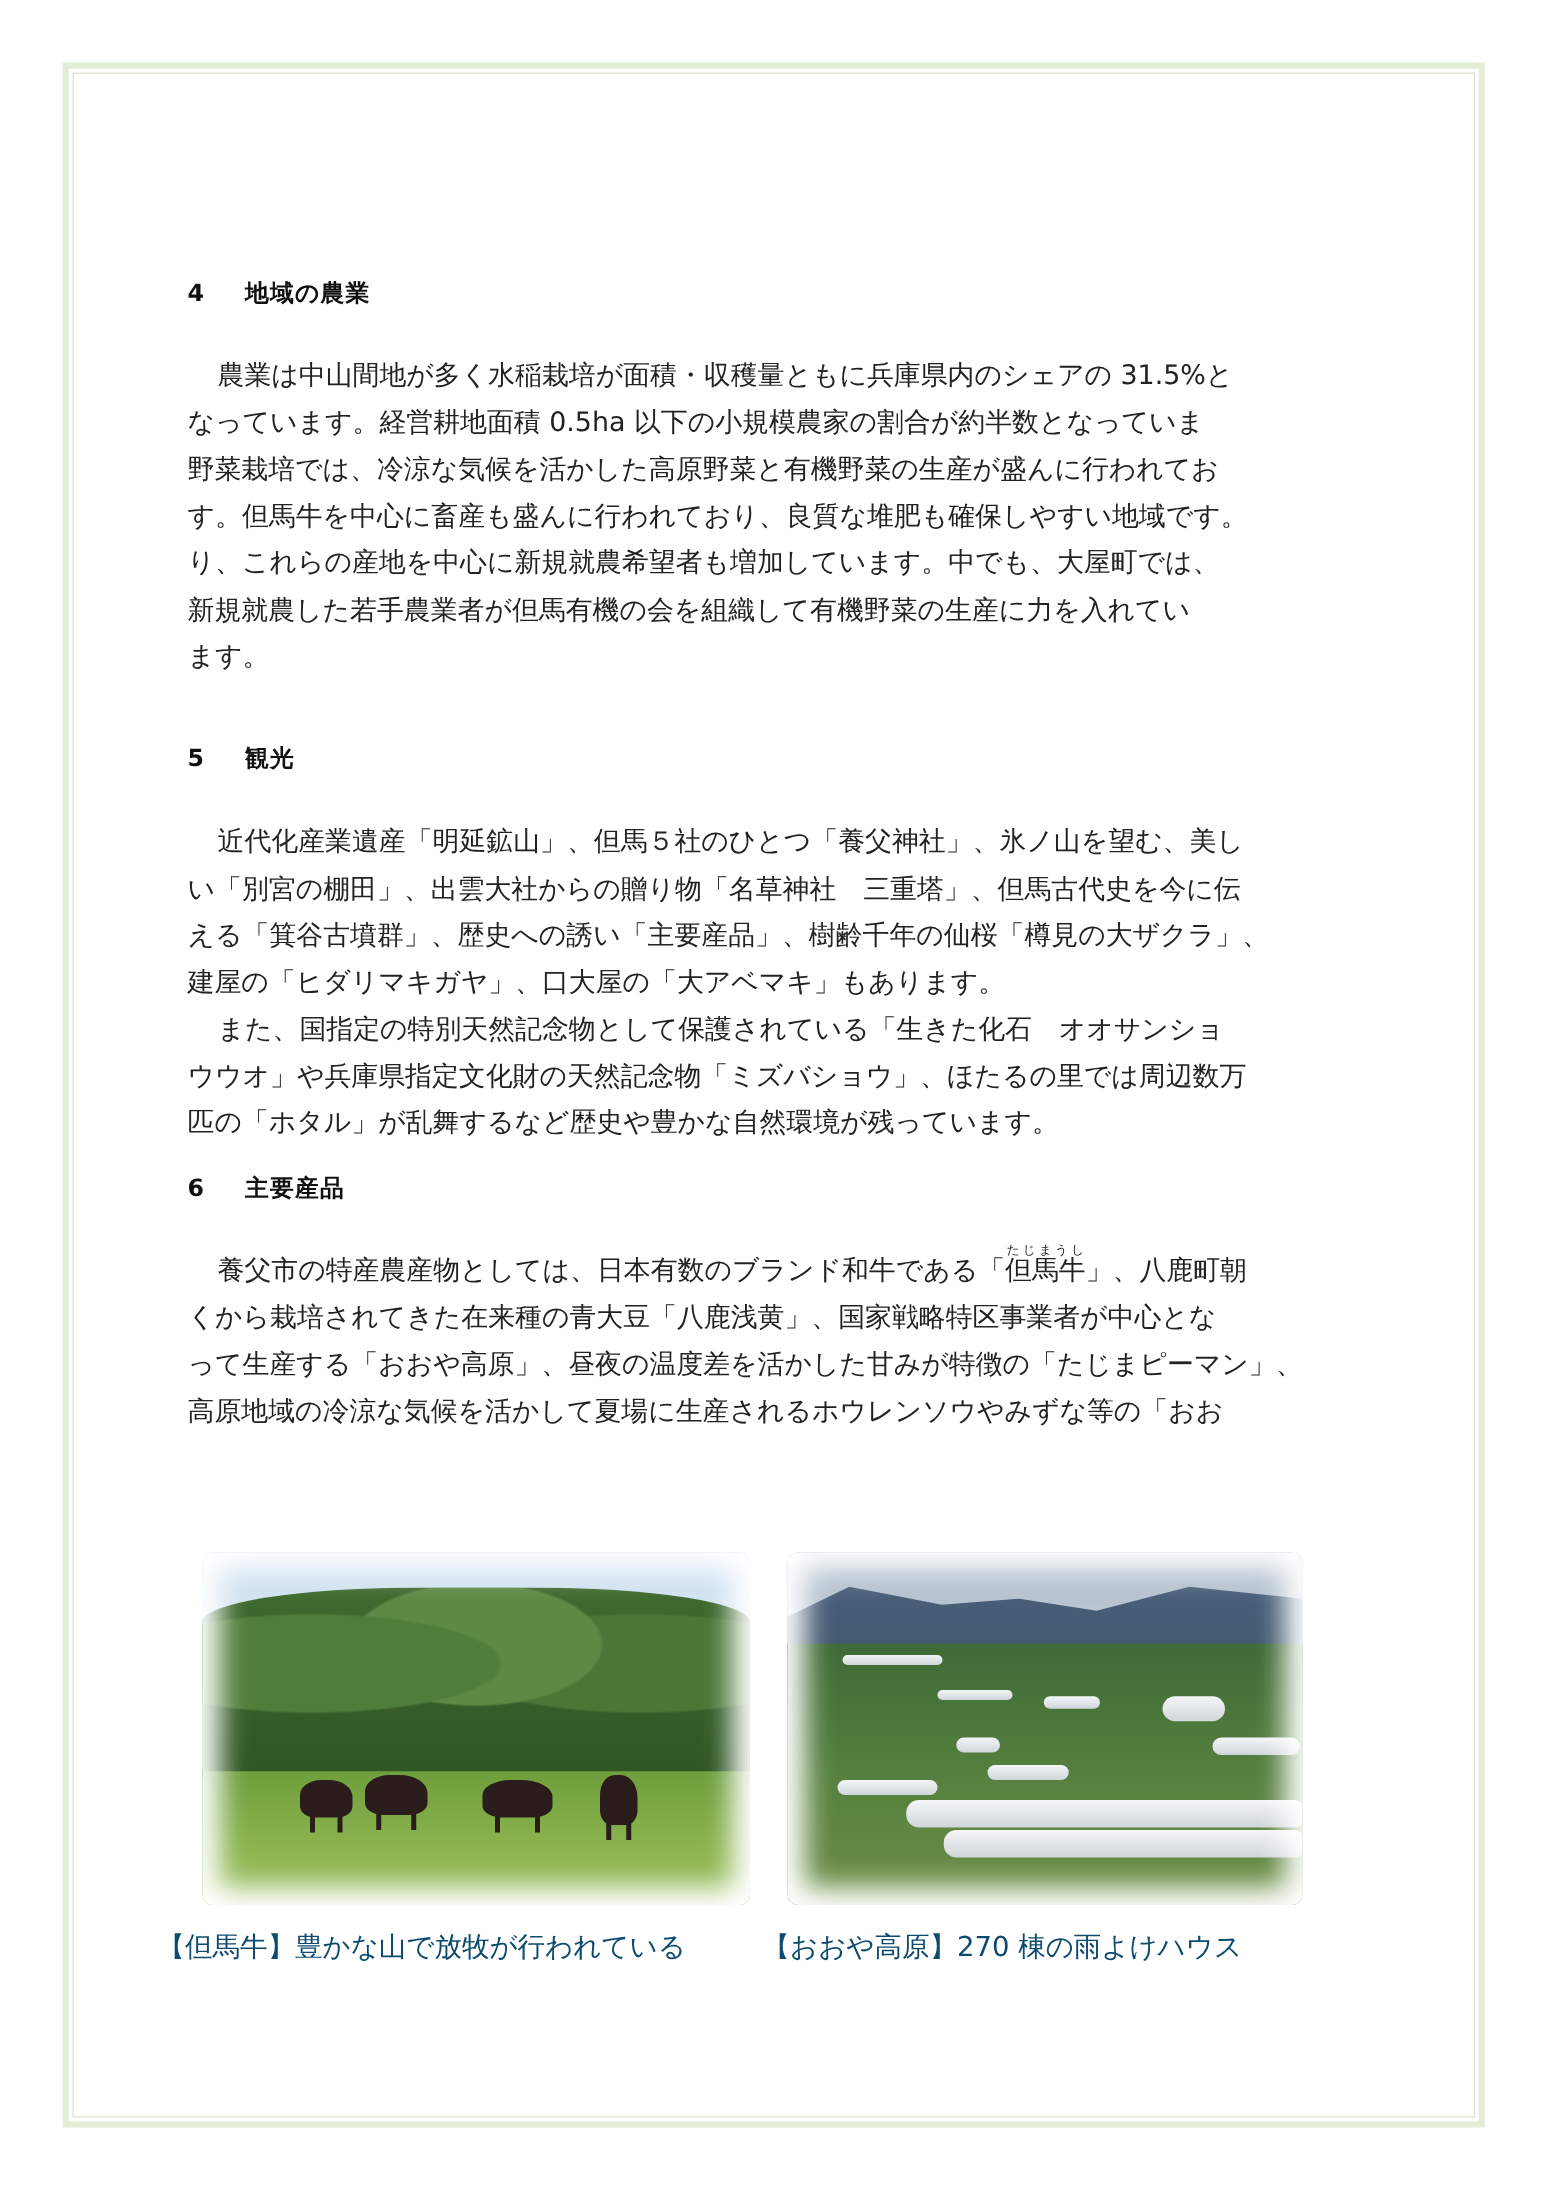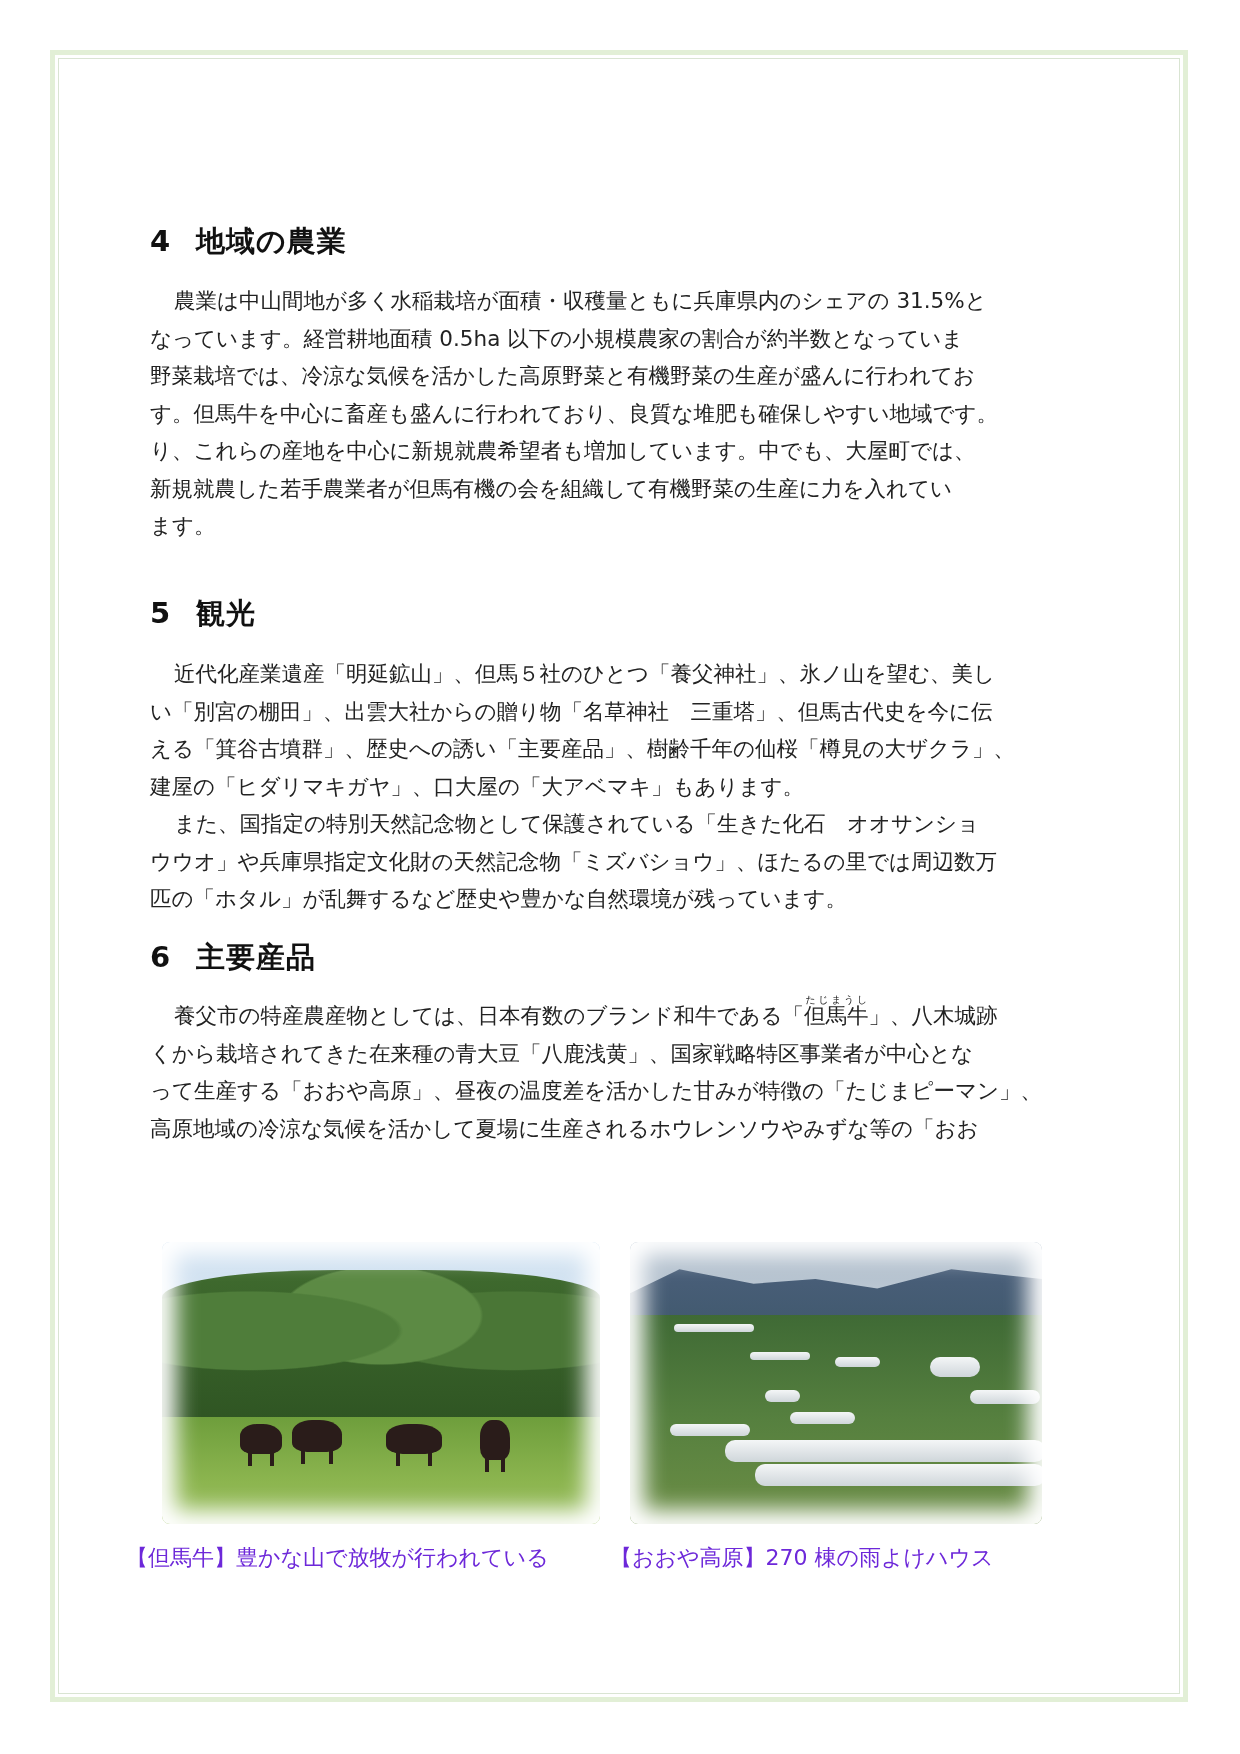--- a/index.html
+++ b/index.html
@@ -2,32 +2,32 @@
 <html><head>
   <meta charset="utf-8">
   <style>
     html, body { margin: 0; padding: 0; background: #ffffff; }
     body { width: 1240px; height: 1754px; position: relative; overflow: hidden;
       font-family: "DejaVu Sans", "Liberation Sans", sans-serif; color: #1a1a1a; }
     .frame-outer { position: absolute; left: 50px; top: 50px; width: 1138px; height: 1652px;
       border: 5px solid #e2efd6; box-sizing: border-box; }
     .frame-inner { position: absolute; left: 58px; top: 58px; width: 1122px; height: 1636px;
       border: 1px solid #d9e4d2; box-sizing: border-box; }
-    .heading { position: absolute; left: 150px; font-weight: bold; font-size: 29px; letter-spacing: 1px;
+    .heading { position: absolute; left: 150px; font-weight: bold; font-size: 19px; letter-spacing: 1px;
       color: #111; margin: 0; }
     .heading .num { display: inline-block; width: 46px; }
     .para { position: absolute; left: 150px; width: 946px; margin: 0; font-size: 21.5px;
       line-height: 37.5px; text-align: justify; color: #222; }
     .para .ind { display: inline-block; width: 24px; }
     .line { display: block; white-space: nowrap; }
     ruby rt { font-size: 10px; }
     .photo { position: absolute; overflow: hidden; border-radius: 8px; }
     .photo::after { content: ""; position: absolute; inset: 0;
       box-shadow: inset 0 0 22px 14px #ffffff; pointer-events: none; }
-    .caption { position: absolute; top: 1543px; font-size: 22px; color: #6d28d9; white-space: nowrap; }
+    .caption { position: absolute; top: 1543px; font-size: 22px; color: #0c4a6e; white-space: nowrap; }
     
     .sky1 { position: absolute; left: 0; top: 0; width: 100%; height: 38%;
       background: linear-gradient(#c9ddef, #e5eef6); }
     .trees { position: absolute; left: 0; top: 10%; width: 100%; height: 54%;
       background: radial-gradient(ellipse at 20% 40%, #4f7d3a 0 30%, transparent 31%),
                   radial-gradient(ellipse at 50% 30%, #5c8a44 0 32%, transparent 33%),
                   radial-gradient(ellipse at 80% 40%, #4a7636 0 30%, transparent 31%),
                   linear-gradient(#3f6a2e, #2f5523);
       border-radius: 40% 40% 0 0 / 18% 18% 0 0; }
     .grass { position: absolute; left: 0; top: 62%; width: 100%; height: 38%;
@@ -73,21 +73,21 @@
   <span class="line">建屋の「ヒダリマキガヤ」、口大屋の「大アベマキ」もあります。</span>
   <span class="line"><span class="ind"></span><span>また、国指定の特別天然記念物として保護されている「生きた化石　オオサンショ</span></span>
   <span class="line">ウウオ」や兵庫県指定文化財の天然記念物「ミズバショウ」、ほたるの里では周辺数万</span>
   <span class="line">匹の「ホタル」が乱舞するなど歴史や豊かな自然環境が残っています。</span>
 </p>
 
 <h2 class="heading" style="top:938px;">
   <span class="num">6</span><span>主要産品</span>
 </h2>
 <p class="para" style="top:995px;">
-  <span class="line"><span class="ind"></span><span>養父市の特産農産物としては、日本有数のブランド和牛である「</span><ruby><span>但馬牛</span><rt>たじまうし</rt></ruby><span>」、八木城跡</span></span>
+  <span class="line"><span class="ind"></span><span>養父市の特産農産物としては、日本有数のブランド和牛である「</span><ruby><span>但馬牛</span><rt>たじまうし</rt></ruby><span>」、八鹿町朝</span></span>
   <span class="line">くから栽培されてきた在来種の青大豆「八鹿浅黄」、国家戦略特区事業者が中心とな</span>
   <span class="line">って生産する「おおや高原」、昼夜の温度差を活かした甘みが特徴の「たじまピーマン」、</span>
   <span class="line">高原地域の冷涼な気候を活かして夏場に生産されるホウレンソウやみずな等の「おお</span>
 </p>
 
 <div class="photo" style="left:162px; top:1242px; width:438px; height:282px;">
   <div class="sky1"></div>
   <div class="trees"></div>
   <div class="grass"></div>
   <div class="cow" style="left:78px; top:182px; width:42px; height:30px;"></div>

